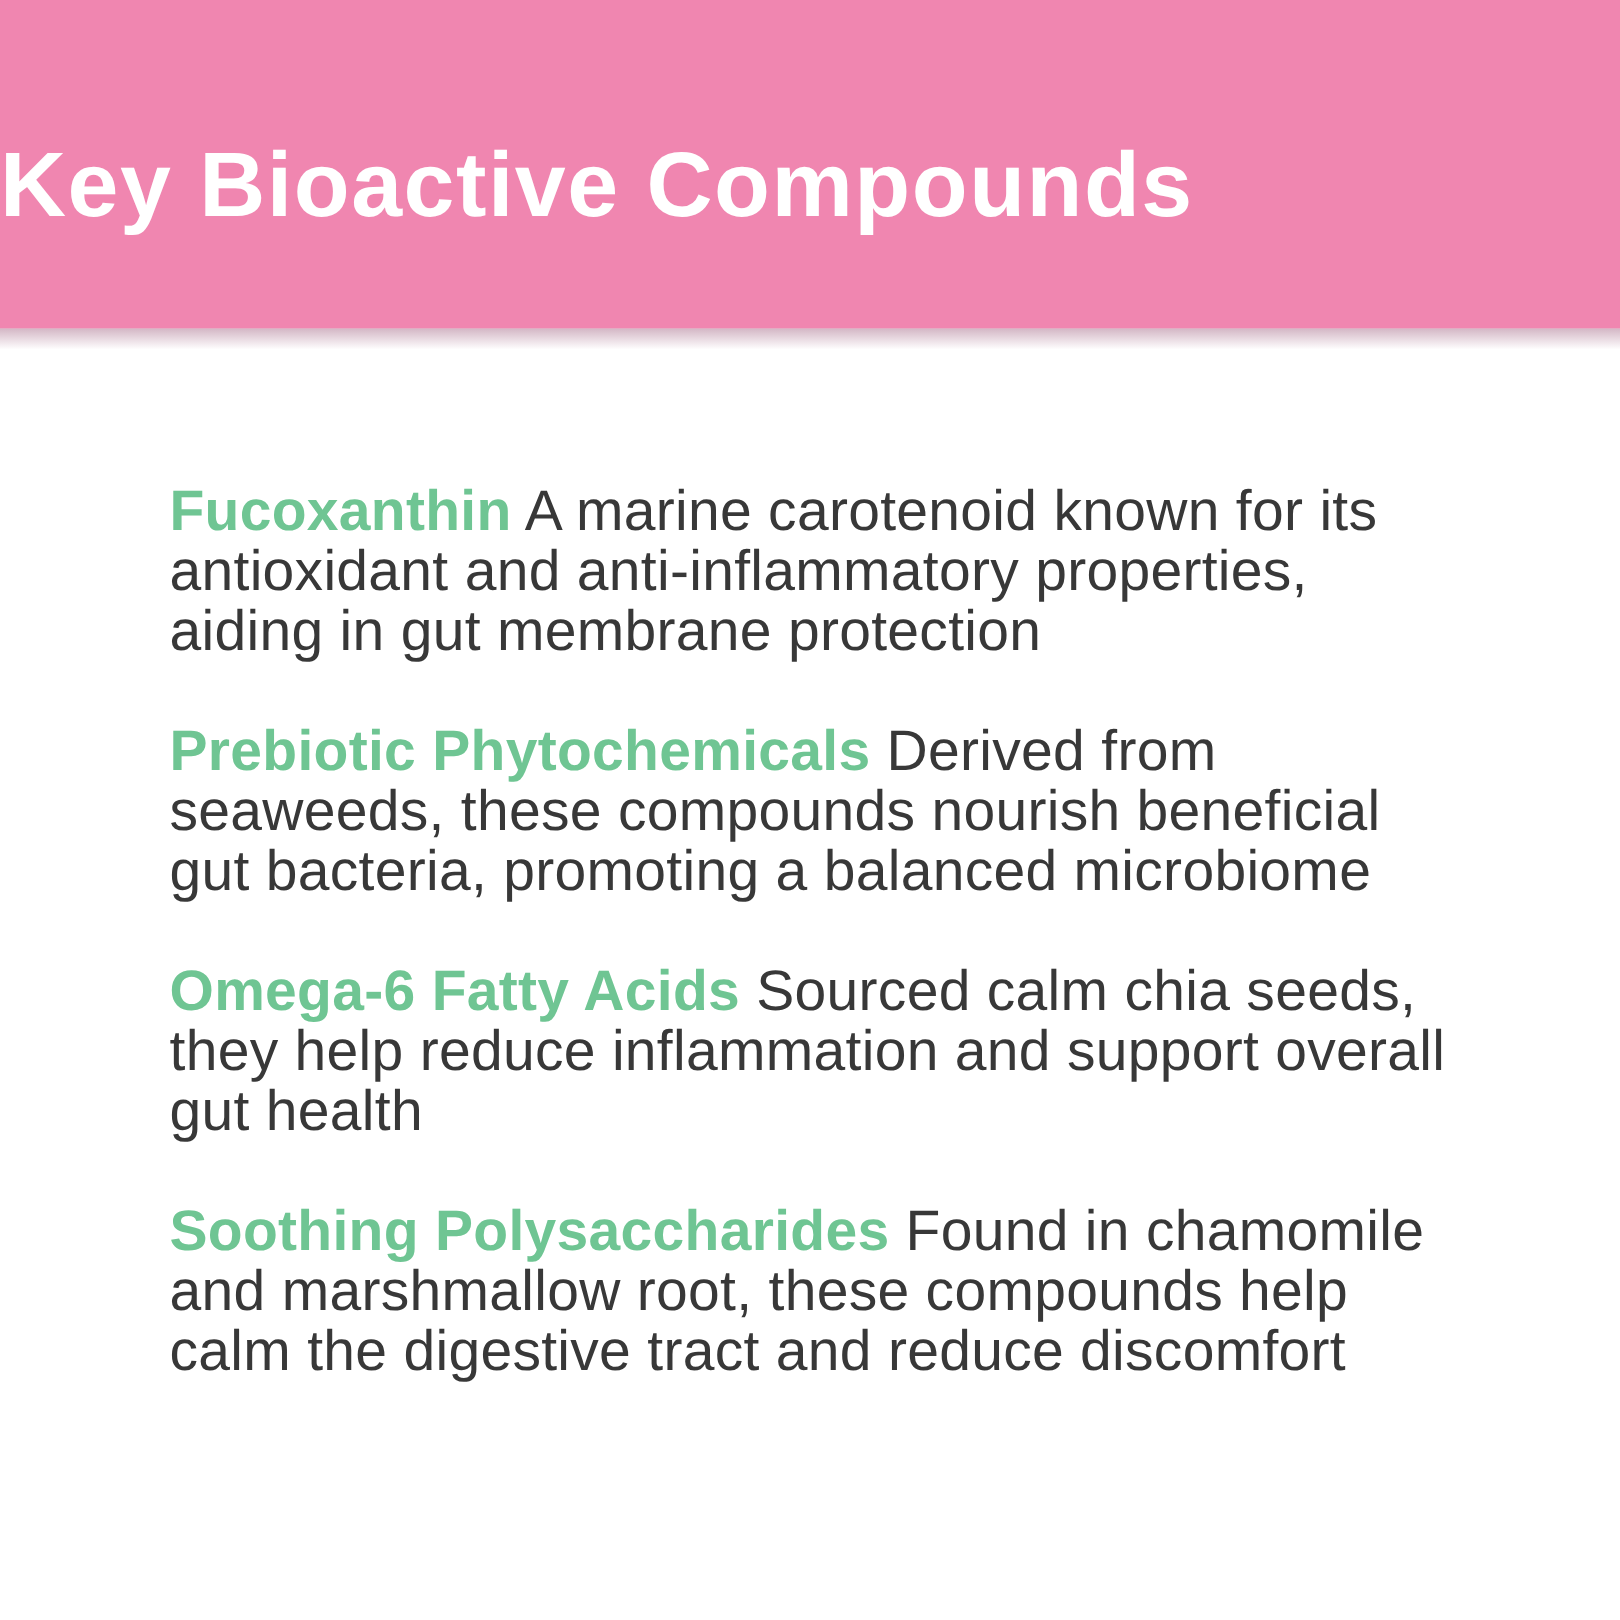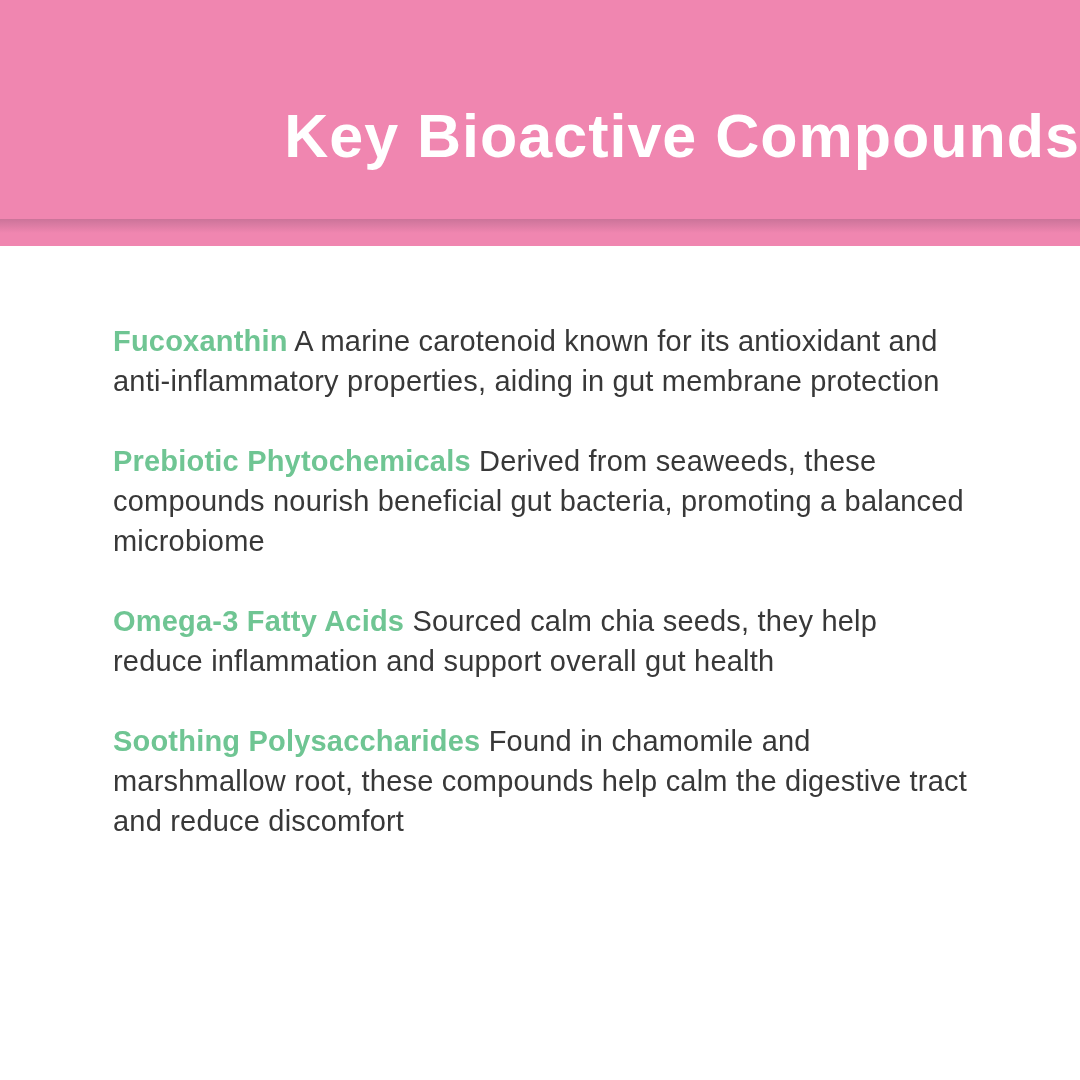--- a/index.html
+++ b/index.html
@@ -12,25 +12,25 @@
     background: #ffffff;
     font-family: "Liberation Sans", sans-serif;
     overflow: hidden;
     position: relative;
   }
   .banner {
     position: absolute;
     top: 0;
     left: 0;
     width: 1080px;
-    height: 246px;
+    height: 219px;
     background: #F086B0;
     display: flex;
     align-items: center;
-    justify-content: flex-end;
+    justify-content: flex-start;
   }
   .banner::after {
     content: "";
     position: absolute;
     left: 0;
     top: 219px;
     width: 100%;
     height: 14px;
     background: linear-gradient(to bottom, rgba(158,94,126,0.45), rgba(158,94,126,0.0));
   }
@@ -44,21 +44,21 @@
     white-space: nowrap;
   }
   .content {
     position: absolute;
     top: 321px;
     left: 113px;
     width: 855px;
   }
   .compound {
     margin: 0 0 40px 0;
-    font-size: 29px;
+    font-size: 38px;
     line-height: 40px;
     color: #383838;
     letter-spacing: 0.2px;
   }
   .compound .term {
     color: #6FC593;
     font-weight: bold;
   }
 </style>
 </head>
@@ -66,16 +66,16 @@
 
 <header class="banner">
   <h1>Key Bioactive Compounds</h1>
 </header>
 
 <main class="content">
   <p class="compound"><span class="term">Fucoxanthin</span> <span>A marine carotenoid known for its antioxidant and anti-inflammatory properties, aiding in gut membrane protection</span></p>
 
   <p class="compound"><span class="term">Prebiotic Phytochemicals</span> <span>Derived from seaweeds, these compounds nourish beneficial gut bacteria, promoting a balanced microbiome</span></p>
 
-  <p class="compound"><span class="term">Omega-3 Fatty Acids</span> <span>Sourced calm chia seeds, they help reduce inflammation and support overall gut health</span></p>
+  <p class="compound"><span class="term">Omega-6 Fatty Acids</span> <span>Sourced calm chia seeds, they help reduce inflammation and support overall gut health</span></p>
 
   <p class="compound"><span class="term">Soothing Polysaccharides</span> <span>Found in chamomile and marshmallow root, these compounds help calm the digestive tract and reduce discomfort</span></p>
 </main>
 
 </body></html>

